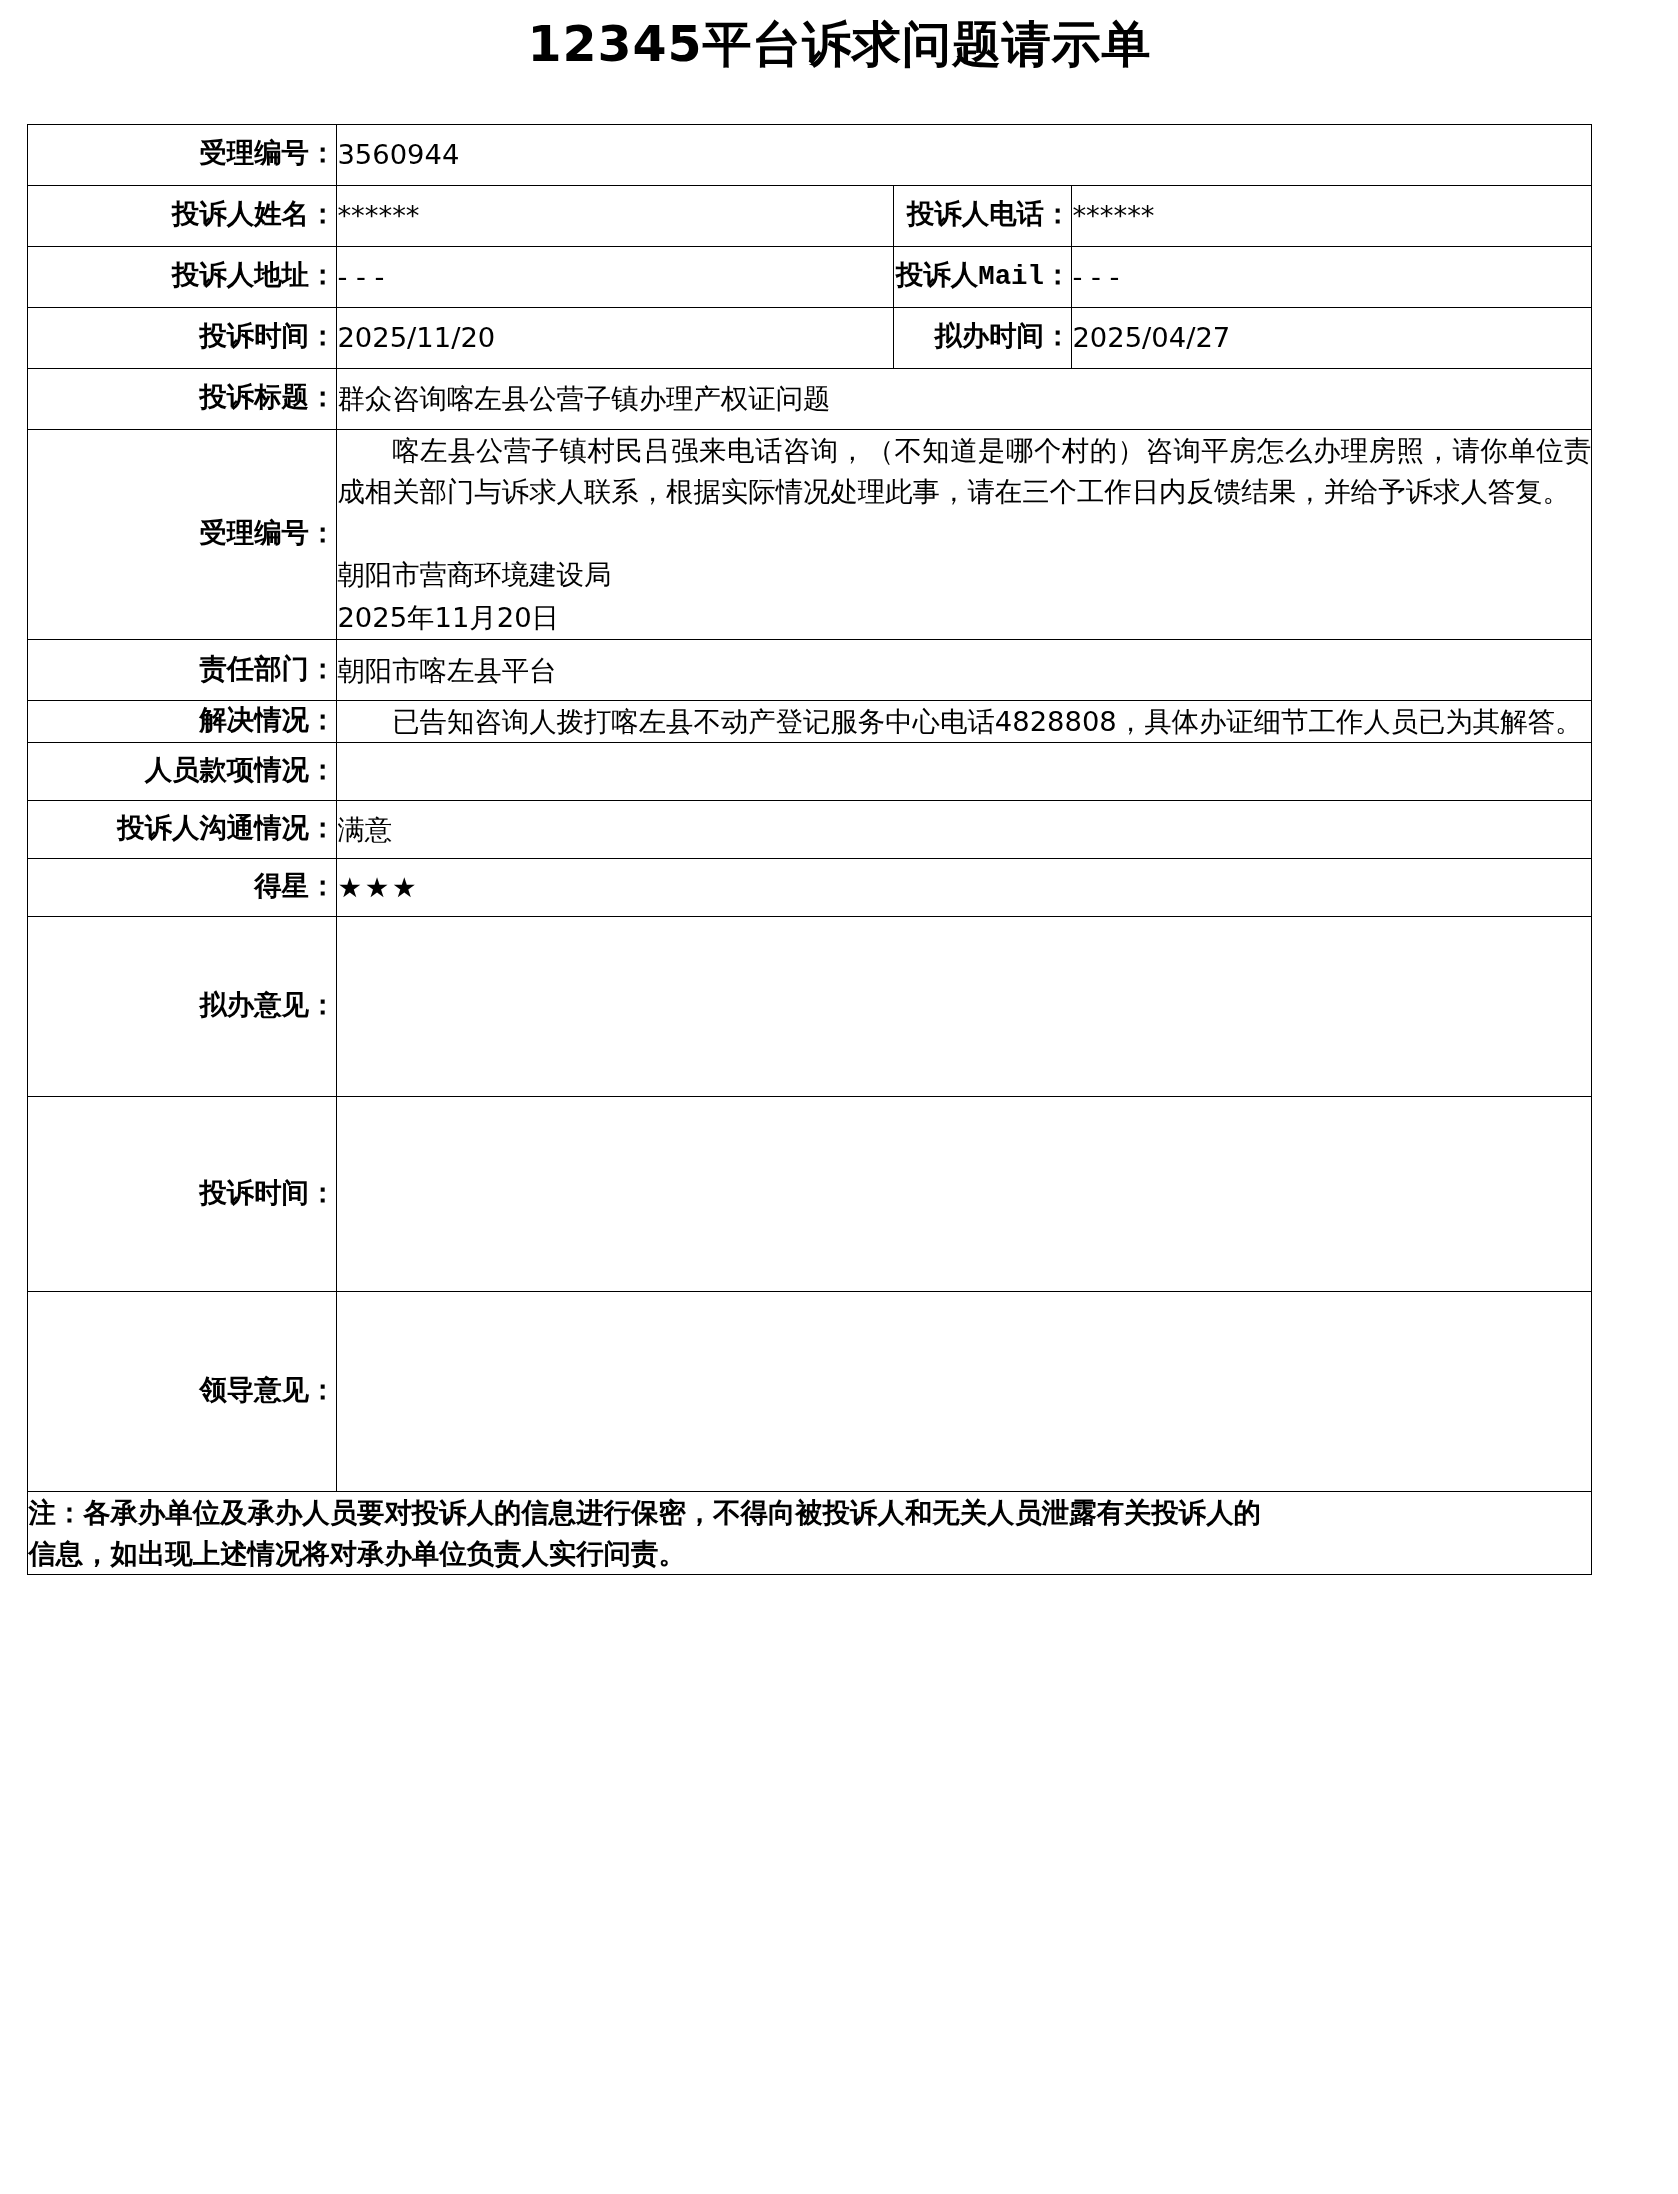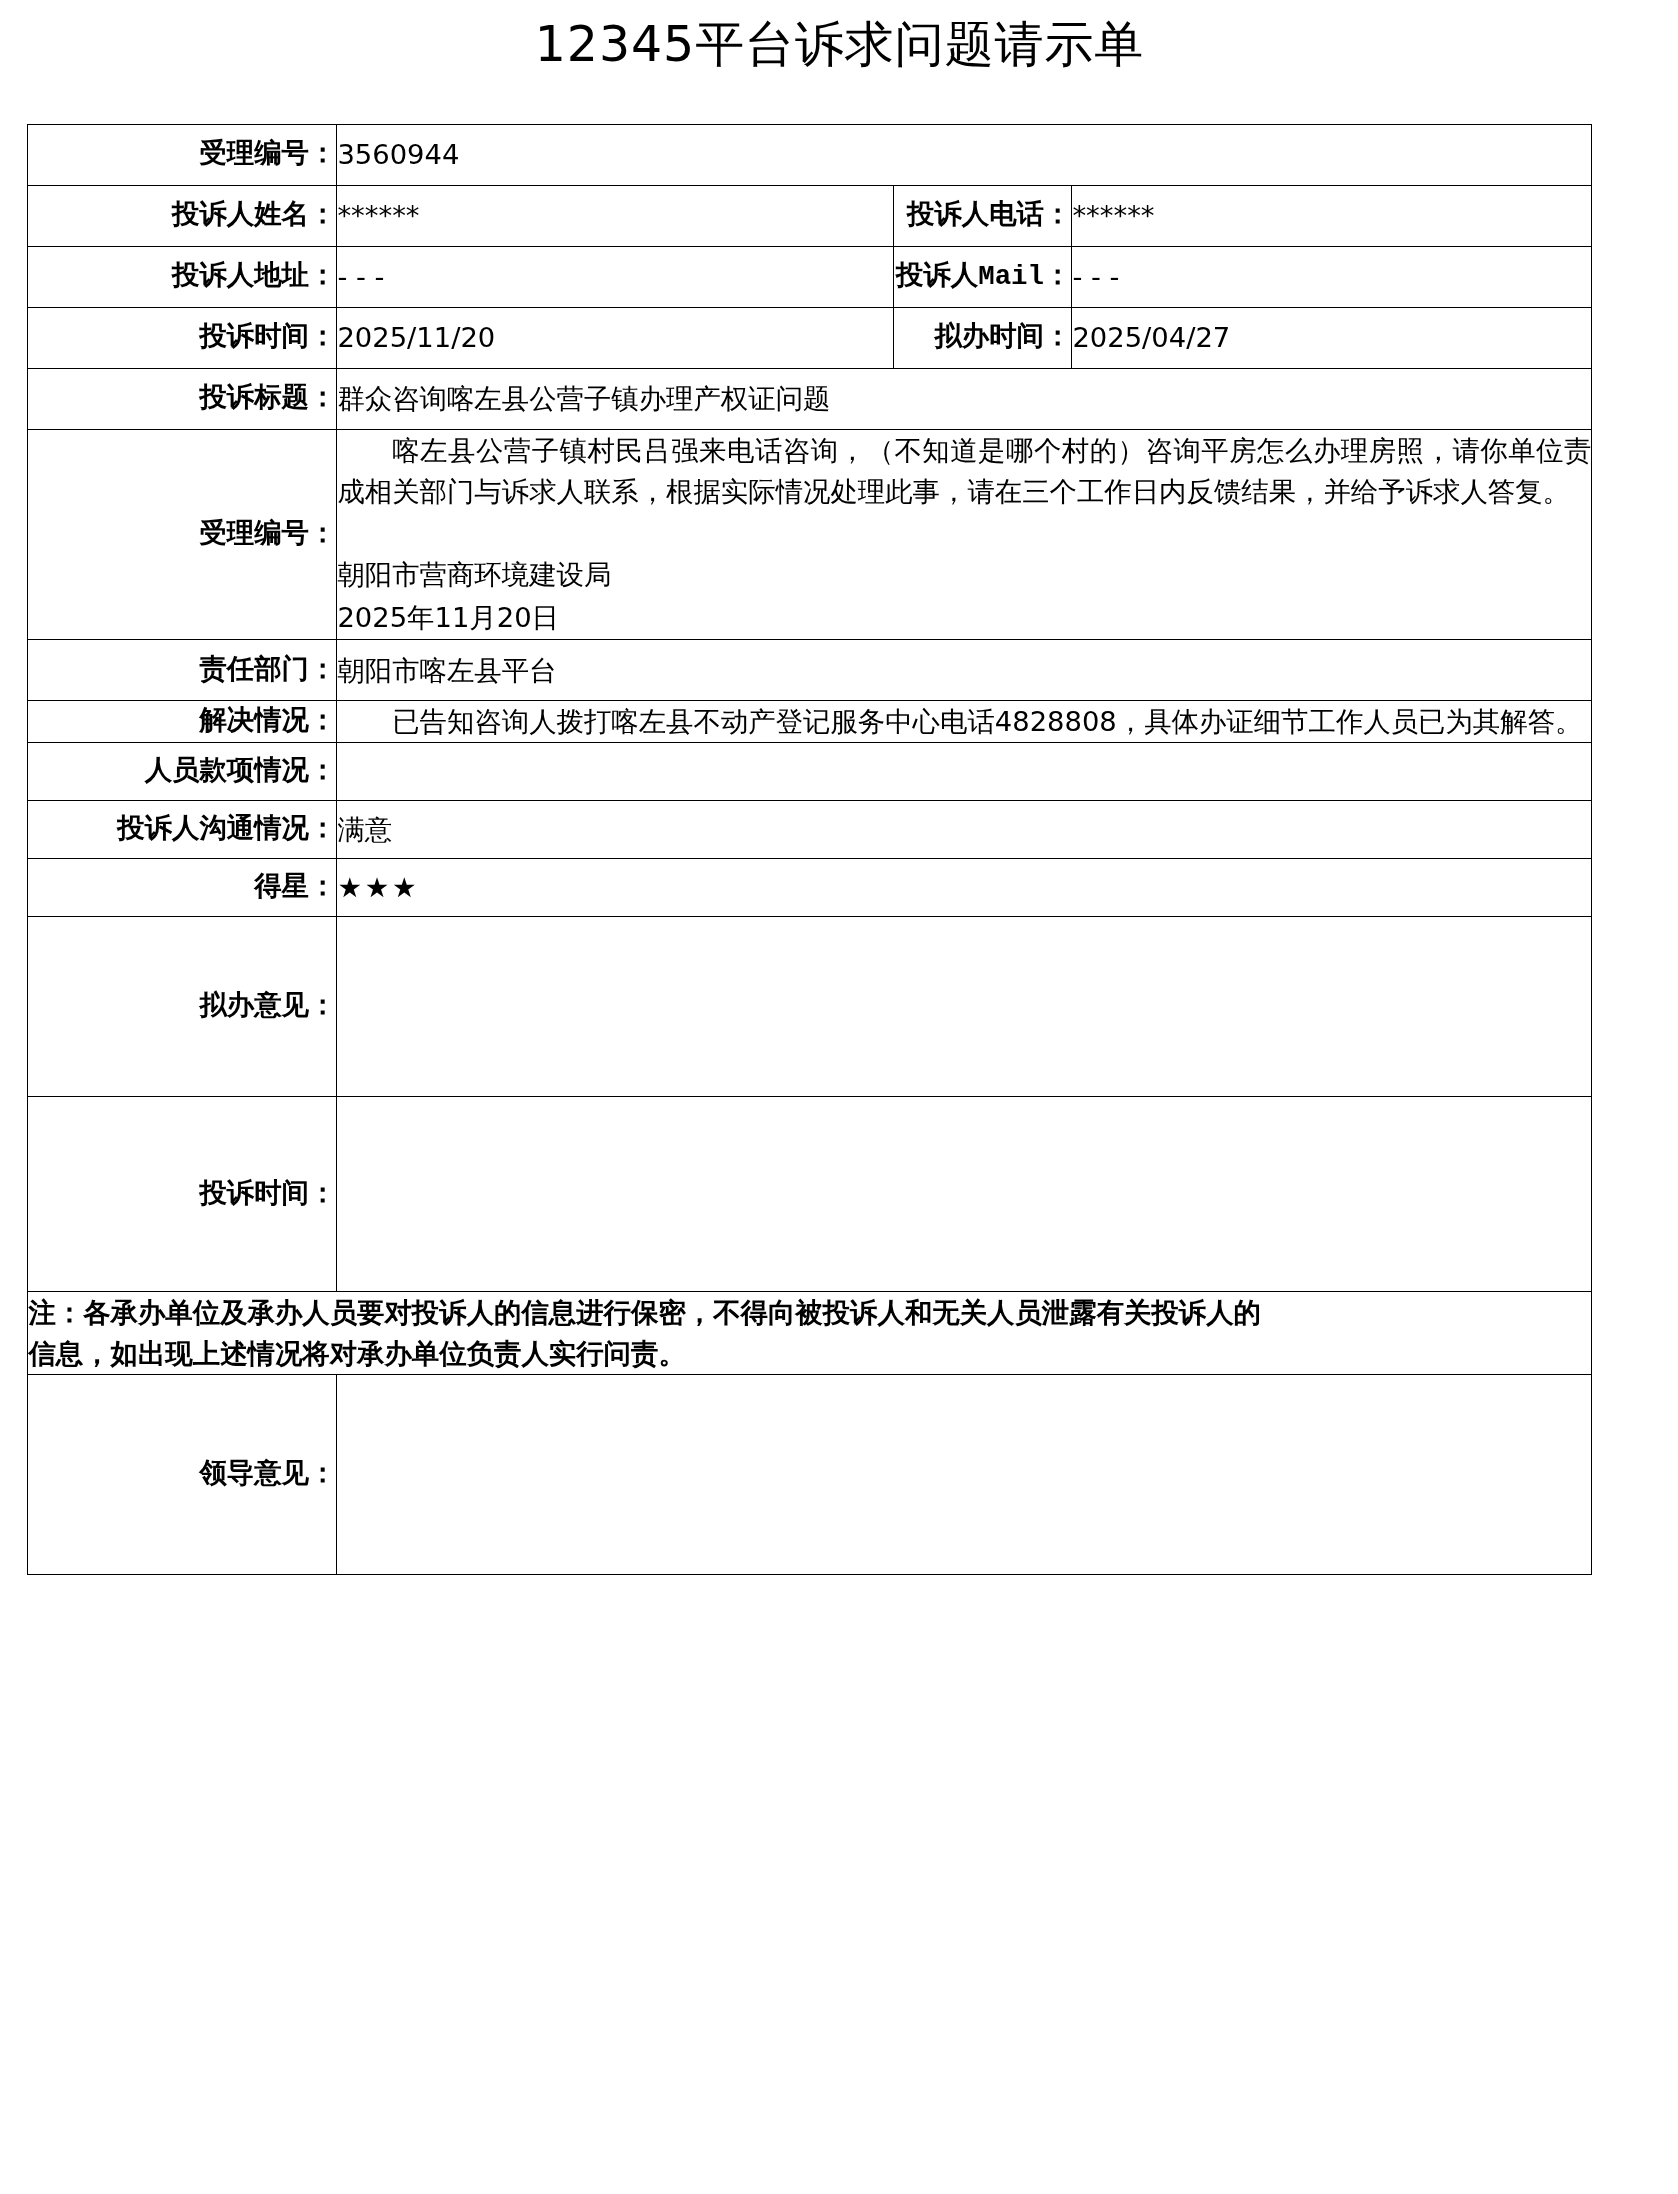--- a/index.html
+++ b/index.html
@@ -21,21 +21,21 @@
     width: 1679px;
     height: 2195px;
     box-sizing: border-box;
     background: #ffffff;
   }
 
   
   .doc-title {
     text-align: center;
     font-size: 49px;
-    font-weight: normal;
+    font-weight: bold;
     letter-spacing: 0.9px;
     line-height: 1;
     padding-top: 20px;
     padding-bottom: 0;
     font-family: "DejaVu Sans", "Liberation Sans", sans-serif;
   }
 
   
   .form-wrap {
     position: absolute;
@@ -216,29 +216,29 @@
           <td class="lab tall-1">拟办意见：</td>
           <td class="val empty-val" colspan="3"></td>
         </tr>
 
         <tr>
           <td class="lab tall-2">投诉时间：</td>
           <td class="val empty-val" colspan="3"></td>
         </tr>
 
         <tr>
+          <td class="lab tall-3">领导意见：</td>
+          <td class="val empty-val" colspan="3"></td>
+        </tr>
+
+        <tr>
           <td class="note-cell" colspan="4">
             <p>注：各承办单位及承办人员要对投诉人的信息进行保密，不得向被投诉人和无关人员泄露有关投诉人的</p>
             <p>信息，如出现上述情况将对承办单位负责人实行问责。</p>
           </td>
         </tr>
 
-        <tr>
-          <td class="lab tall-3">领导意见：</td>
-          <td class="val empty-val" colspan="3"></td>
-        </tr>
-
       </tbody>
     </table>
   </div>
 
 </div>
 
 
 </body></html>

